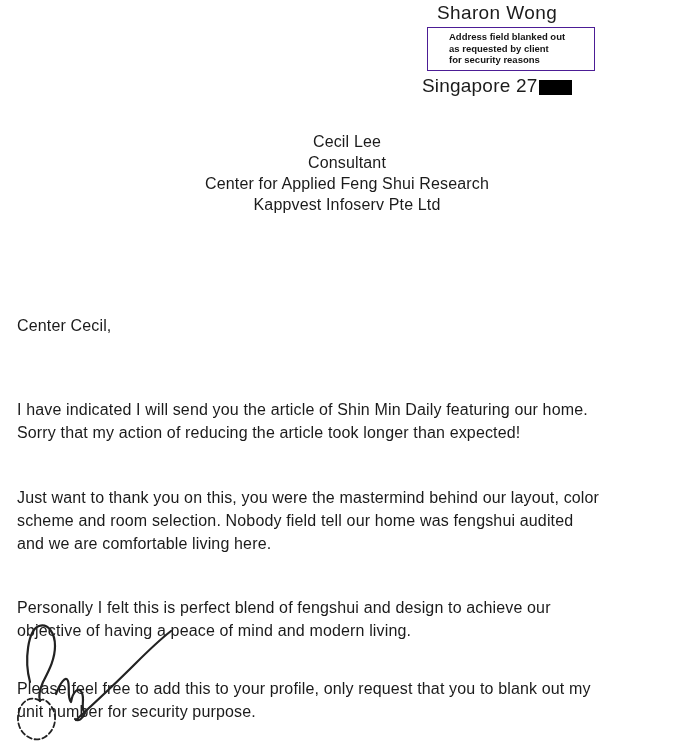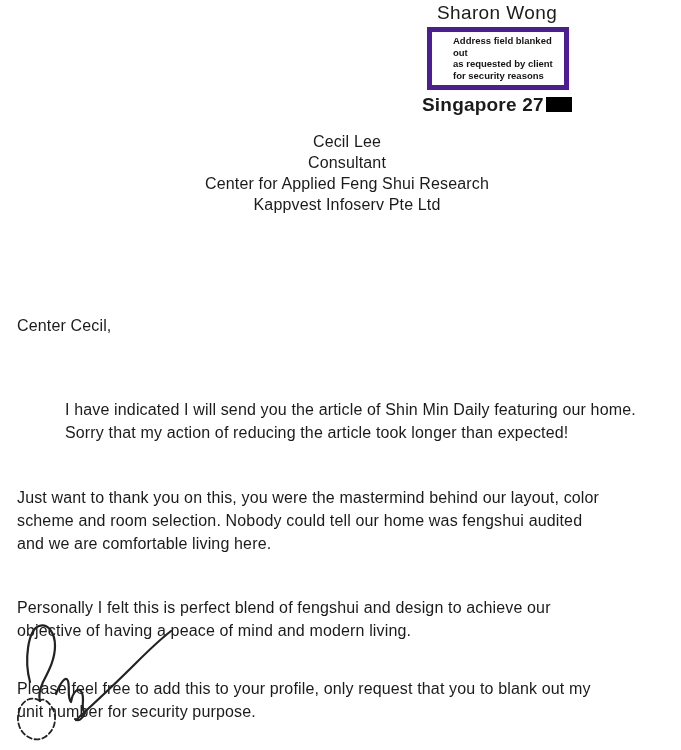--- a/index.html
+++ b/index.html
@@ -22,37 +22,36 @@
   }
   .sender-name {
     text-align: center;
     font-size: 19px;
     letter-spacing: 0.4px;
     white-space: nowrap;
   }
   .notice-box {
     margin-top: 3px;
     margin-left: 5px;
-    width: 142px;
-    border: 5px solid #4c1d95;
+    width: 168px;
+    border: 1px solid #4c1d95;
     padding: 3px 4px 4px 21px;
     font-size: 9.5px;
     font-weight: bold;
     line-height: 11.5px;
     white-space: pre-line;
     color: #141414;
   }
   .city-row {
     margin-top: 4px;
     display: flex;
-    align-items: flex-start;
+    align-items: center;
     font-size: 19px;
     letter-spacing: 0.2px;
     white-space: nowrap;
-    font-weight: bold;
   }
   .redaction-bar {
     display: inline-block;
     width: 58px;
     height: 15px;
     background: #000000;
     margin-left: 2px;
     margin-top: 3px;
   }
   
@@ -62,21 +61,21 @@
     top: 85px;
     width: 660px;
     font-size: 16px;
     line-height: 23px;
     letter-spacing: 0.15px;
     white-space: pre-line;
   }
   .date-line        { margin-bottom: 18px; }
   .recipient-block  { line-height: 21px; margin-bottom: 53px; text-align: center; }
   .salutation       { margin-bottom: 15px; }
-  .para-1           { margin-bottom: 19px; margin-left: 48px; }
+  .para-1           { margin-bottom: 19px; }
   .para-2           { margin-bottom: 18px; }
   .para-3           { margin-bottom: 12px; }
   .para-4           { margin-bottom: 17px; }
   
   .signature-wrap {
     position: absolute;
     left: 10px;
     top: 616px;
     width: 180px;
     height: 134px;
@@ -104,21 +103,21 @@
     <div class="recipient-block">Cecil Lee
 Consultant
 Center for Applied Feng Shui Research
 Kappvest Infoserv Pte Ltd</div>
 
     <div class="salutation">Center Cecil,</div>
 
     <p class="para-1">I have indicated I will send you the article of Shin Min Daily featuring our home.
 Sorry that my action of reducing the article took longer than expected!</p>
     <p class="para-2">Just want to thank you on this, you were the mastermind behind our layout, color
-scheme and room selection.  Nobody could tell our home was fengshui audited
+scheme and room selection.  Nobody field tell our home was fengshui audited
 and we are comfortable living here.</p>
     <p class="para-3">Personally I felt this is perfect blend of fengshui and design to achieve our
 objective of having a peace of mind and modern living.</p>
     <p class="para-4">Please feel free to add this to your profile, only request that you to blank out my
 unit number for security purpose.</p>
     
 
     
   </div>
 

